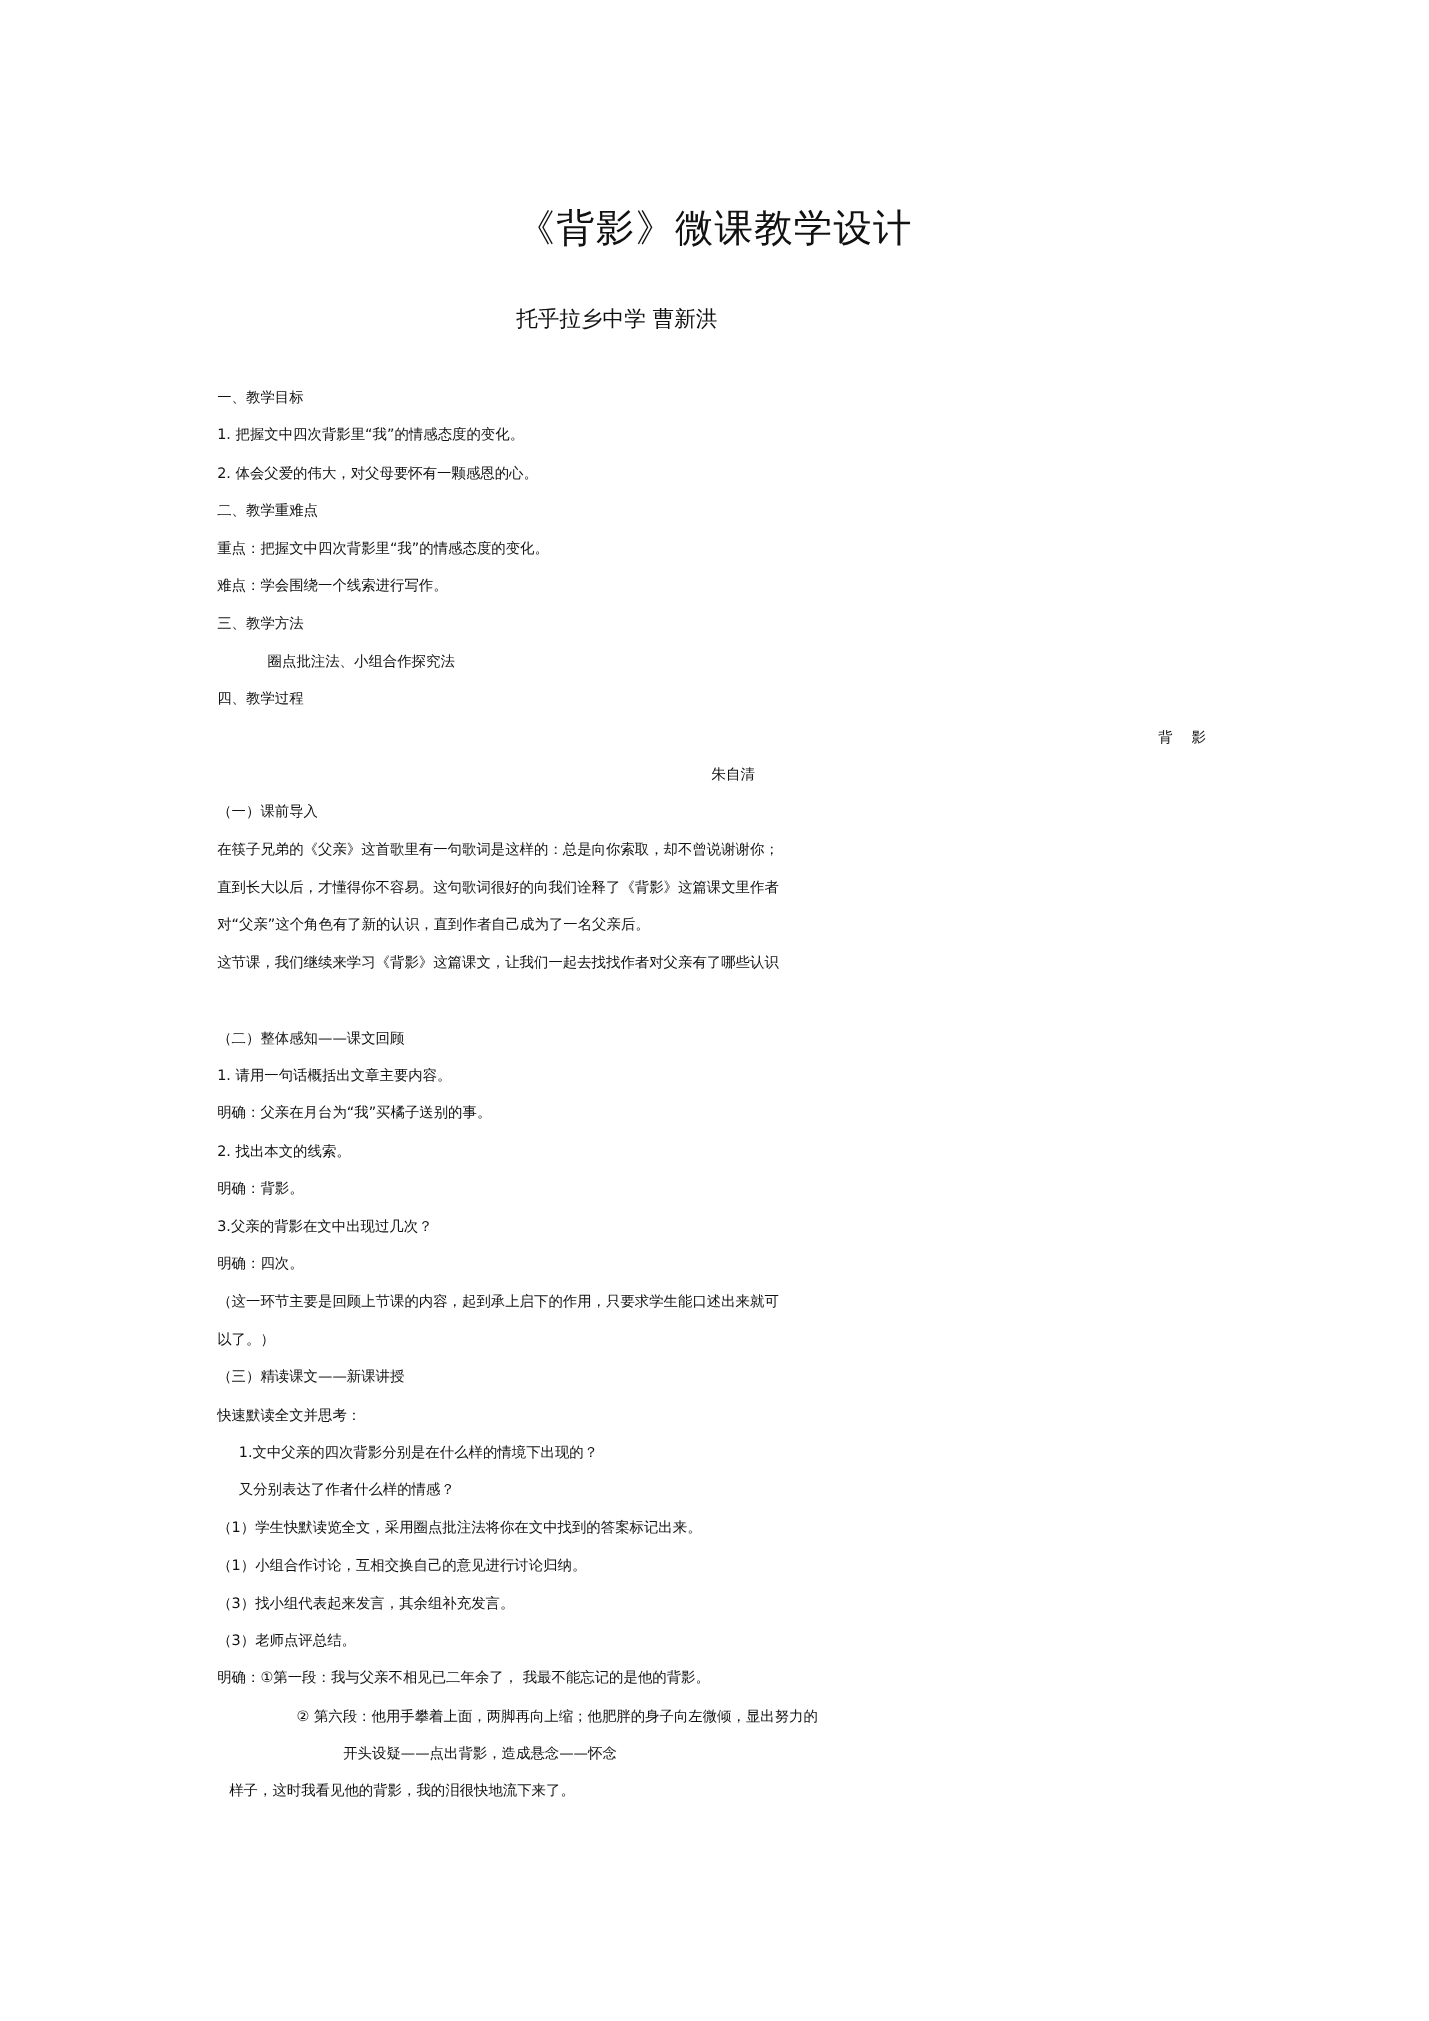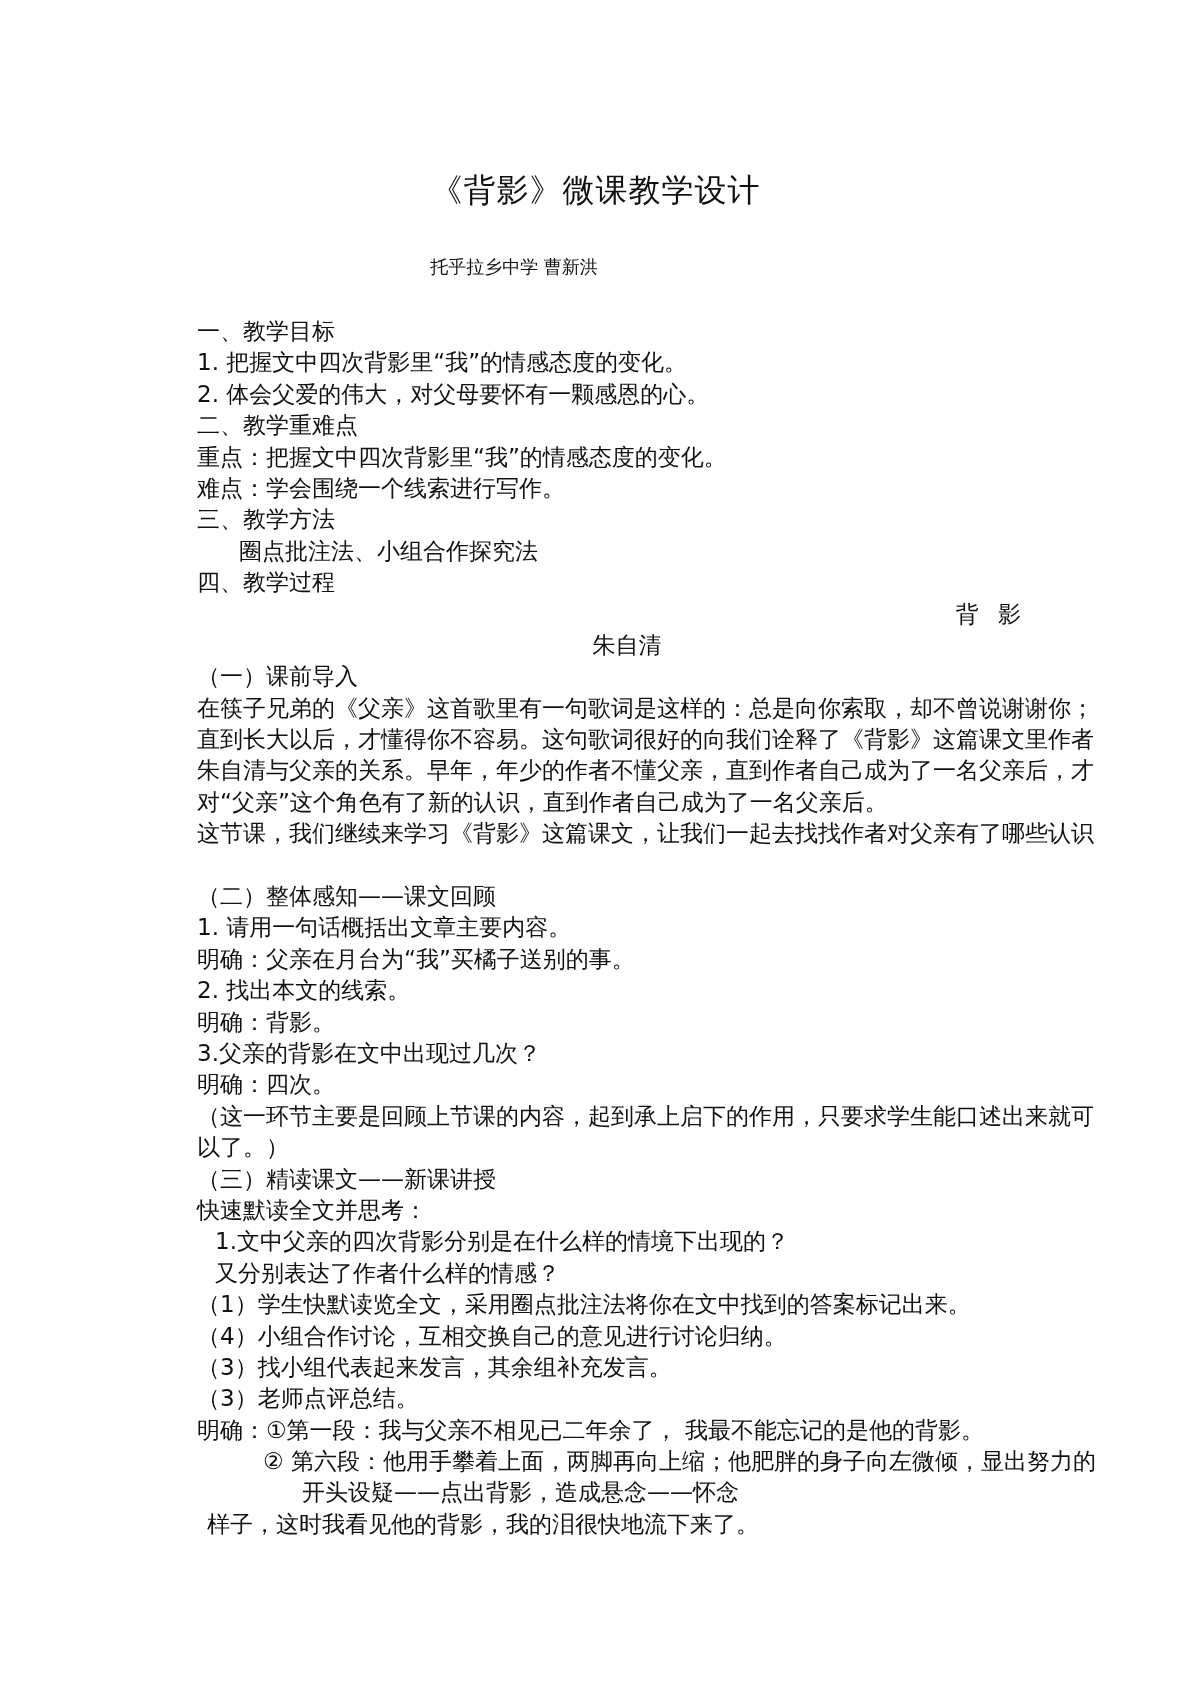--- a/index.html
+++ b/index.html
@@ -12,21 +12,21 @@
     .title {
       position: absolute; left: 0; width: 1191px; top: 168px;
       text-align: center; font-size: 32px; line-height: 44px; letter-spacing: 1px;
     }
     .author {
       position: absolute; left: 0; width: 1008px; top: 254px;
       text-align: center; font-size: 18px; line-height: 26px; padding-left: 20px; box-sizing: border-box;
     }
     .body-text {
       position: absolute; left: 181px; top: 316px; width: 830px;
-      font-size: 23px; line-height: 31.4px; margin-left: 16px;
+      font-size: 12px; line-height: 31.4px;
     }
     .line { white-space: nowrap; height: 31.4px; }
     .indent1 { padding-left: 42px; }
     .indent-sm { padding-left: 18px; }
     .indent-md { padding-left: 105px; }
     .indent-lg { padding-left: 66px; }
     .hang { padding-left: 10px; }
     .center-title { text-align: right; padding-left: 6px; letter-spacing: 6px; }
     .center-author { text-align: center; padding-left: 30px; }
     .blank { height: 31.4px; }
@@ -48,41 +48,40 @@
     <div class="line">难点：学会围绕一个线索进行写作。</div>
     <div class="line">三、教学方法</div>
     <div class="line indent1">圈点批注法、小组合作探究法</div>
     <div class="line">四、教学过程</div>
     <div class="line center-title">背 影</div>
     <div class="line center-author">朱自清</div>
 
     <div class="line">（一）课前导入</div>
     <div class="line">在筷子兄弟的《父亲》这首歌里有一句歌词是这样的：总是向你索取，却不曾说谢谢你；</div>
     <div class="line">直到长大以后，才懂得你不容易。这句歌词很好的向我们诠释了《背影》这篇课文里作者</div>
-    <div class="line">朱自清与父亲的关系。早年，年少的作者不懂父亲，直到作者自己成为了一名父亲后，才</div>
     <div class="line">对“父亲”这个角色有了新的认识，直到作者自己成为了一名父亲后。</div>
     <div class="line">这节课，我们继续来学习《背影》这篇课文，让我们一起去找找作者对父亲有了哪些认识</div>
     <div class="blank"></div>
 
     <div class="line">（二）整体感知——课文回顾</div>
     <div class="line">1.  请用一句话概括出文章主要内容。</div>
     <div class="line">明确：父亲在月台为“我”买橘子送别的事。</div>
     <div class="line">2.  找出本文的线索。</div>
     <div class="line">明确：背影。</div>
     <div class="line">3.父亲的背影在文中出现过几次？</div>
     <div class="line">明确：四次。</div>
     <div class="line">（这一环节主要是回顾上节课的内容，起到承上启下的作用，只要求学生能口述出来就可</div>
     <div class="line">以了。）</div>
 
     <div class="line">（三）精读课文——新课讲授</div>
     <div class="line">快速默读全文并思考：</div>
     <div class="line indent-sm">1.文中父亲的四次背影分别是在什么样的情境下出现的？</div>
     <div class="line indent-sm">又分别表达了作者什么样的情感？</div>
     <div class="line">（1）学生快默读览全文，采用圈点批注法将你在文中找到的答案标记出来。</div>
-    <div class="line">（4）小组合作讨论，互相交换自己的意见进行讨论归纳。</div>
+    <div class="line">（1）小组合作讨论，互相交换自己的意见进行讨论归纳。</div>
     <div class="line">（3）找小组代表起来发言，其余组补充发言。</div>
     <div class="line">（3）老师点评总结。</div>
     <div class="line">明确：①第一段：我与父亲不相见已二年余了，  我最不能忘记的是他的背影。</div>
     <div class="line indent-lg">② 第六段：他用手攀着上面，两脚再向上缩；他肥胖的身子向左微倾，显出努力的</div>
     <div class="line indent-md">开头设疑——点出背影，造成悬念——怀念</div>
     <div class="line hang">样子，这时我看见他的背影，我的泪很快地流下来了。</div>
   </div>
 
 </div>
 

